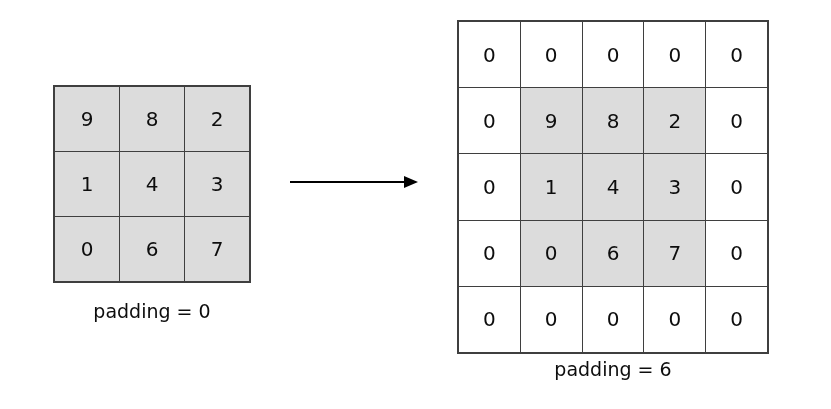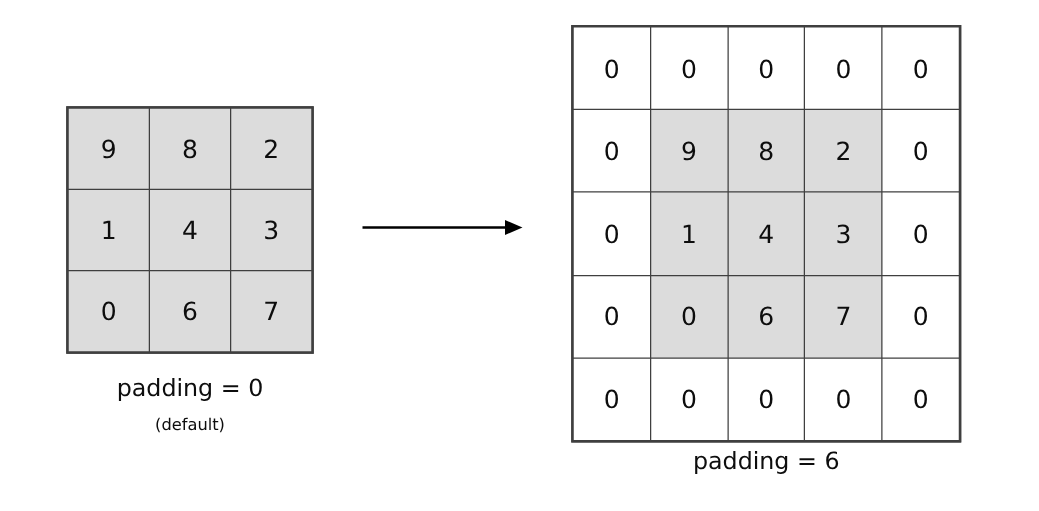--- a/index.html
+++ b/index.html
@@ -158,17 +158,16 @@
       <div class="cell">0</div>
       <div class="cell">0</div>
       <div class="cell">0</div>
       <div class="cell">0</div>
       <div class="cell">0</div>
       <div class="cell">0</div>
     </div>
 
   <div class="caption caption-main caption-left-main">padding = 0</div>
 
-  <div class="caption caption-sub caption-left-sub">(default)</div>
 
   <div class="caption caption-main caption-right-main">padding = 6</div>
 
 </div>
 
 </body></html>

